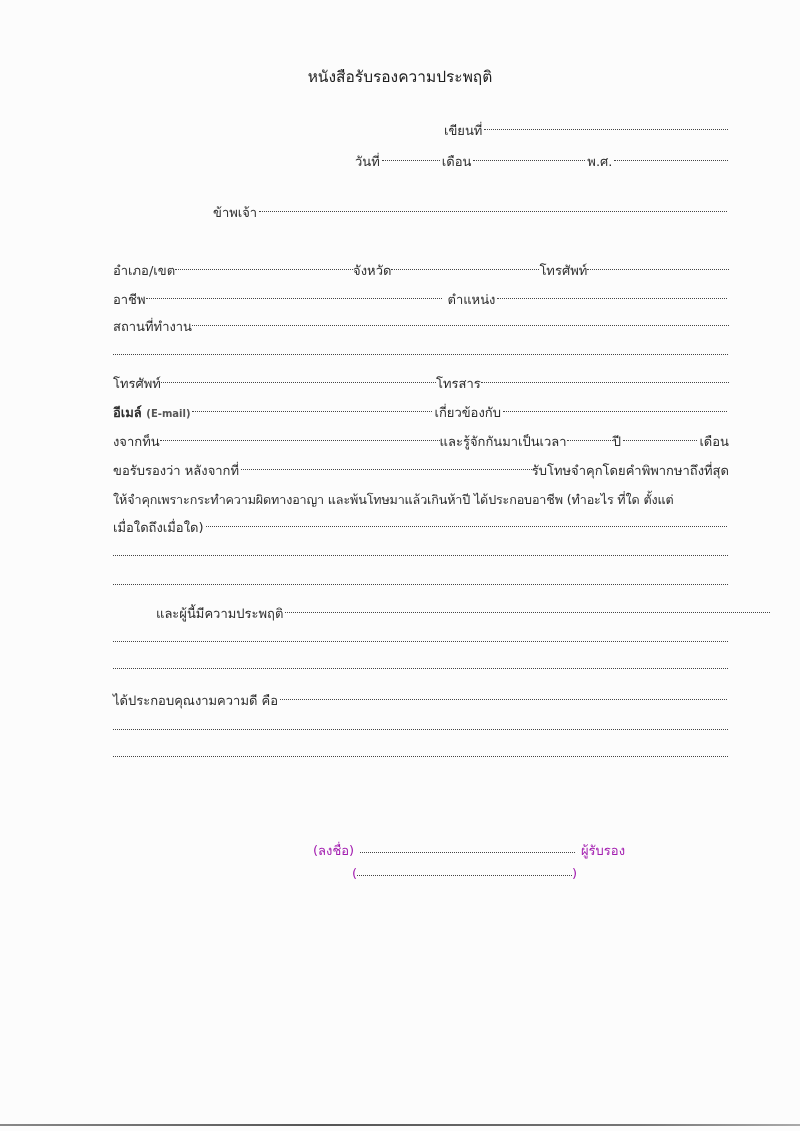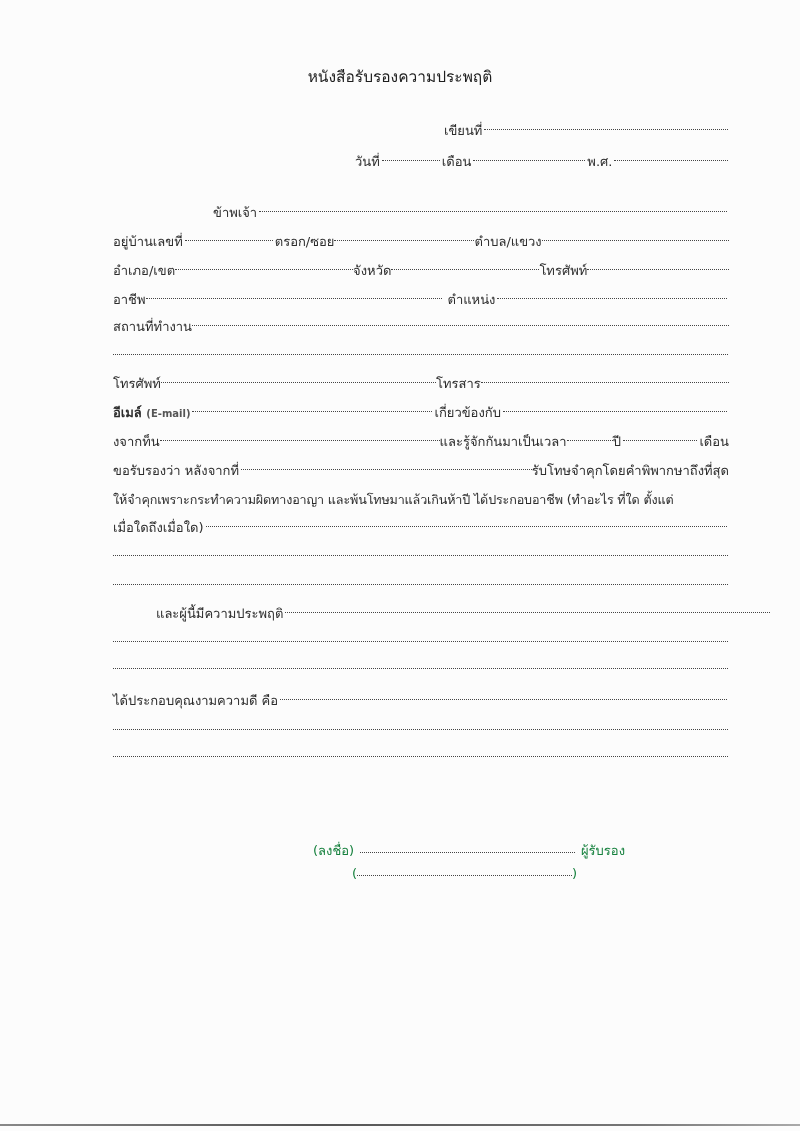--- a/index.html
+++ b/index.html
@@ -70,21 +70,21 @@
       width: 615px;
       height: 1px;
       border-bottom: 1.4px dotted #444;
     }
     .sign-row {
       position: absolute;
       display: flex;
       align-items: baseline;
       font-size: 13px;
       white-space: nowrap;
-      color: #15803d;
+      color: #a21caf;
     }
   </style>
 </head>
 <body>
 
 <div class="page">
 
   <div class="title">หนังสือรับรองความประพฤติ</div>
 
   <div class="row" style="left:444px; top:120px; width:286px;">
@@ -99,28 +99,20 @@
     <span class="dots fixed" style="width:112px;"></span>
     <span class="lbl">พ.ศ.</span>
     <span class="dots"></span>
   </div>
 
   <div class="row" style="left:213px; top:202px; width:516px;">
     <span class="lbl">ข้าพเจ้า</span>
     <span class="dots"></span>
   </div>
 
-  <div class="row" style="left:113px; top:231px; width:616px;">
-    <span class="lbl">อยู่บ้านเลขที่</span>
-    <span class="dots fixed" style="width:88px;"></span>
-    <span class="lbl">ตรอก/ซอย</span>
-    <span class="dots fixed tight" style="width:140px;"></span>
-    <span class="lbl">ตำบล/แขวง</span>
-    <span class="dots tight"></span>
-  </div>
 
   <div class="row" style="left:113px; top:260px; width:616px;">
     <span class="lbl">อำเภอ/เขต</span>
     <span class="dots fixed tight" style="width:178px;"></span>
     <span class="lbl">จังหวัด</span>
     <span class="dots fixed tight" style="width:148px;"></span>
     <span class="lbl">โทรศัพท์</span>
     <span class="dots tight"></span>
   </div>
 

